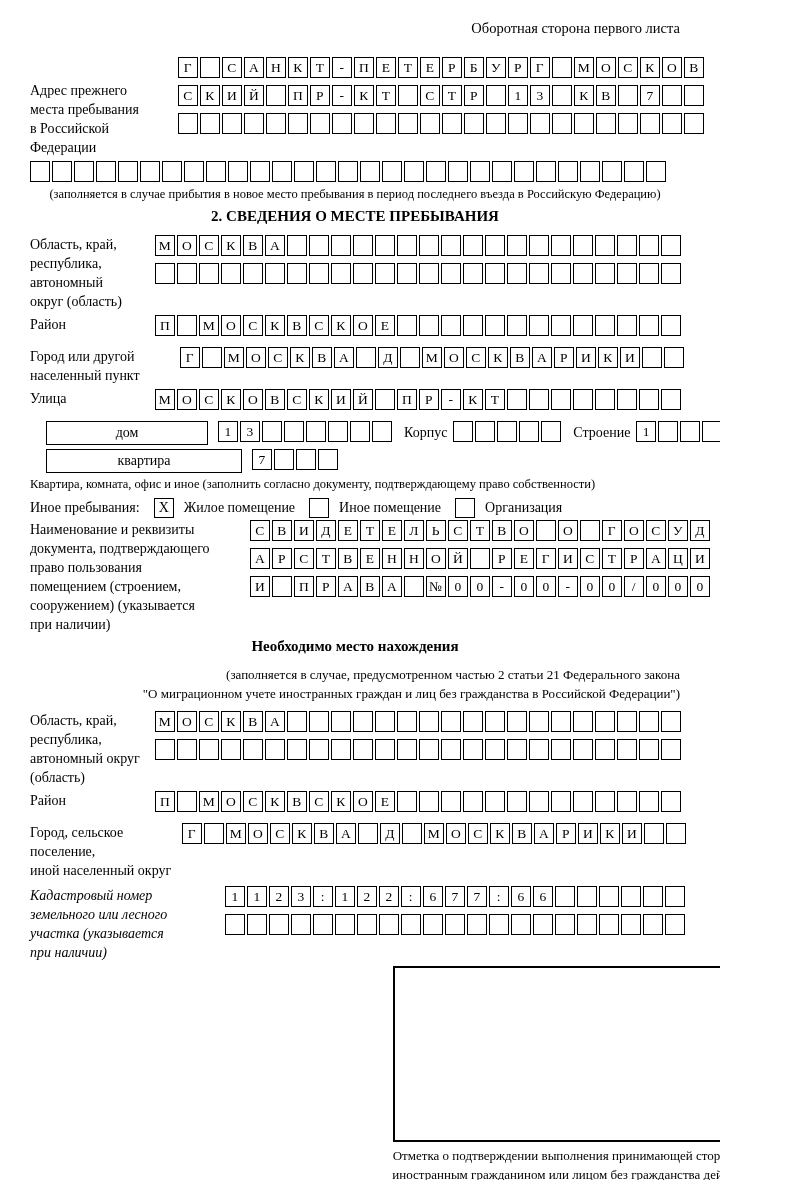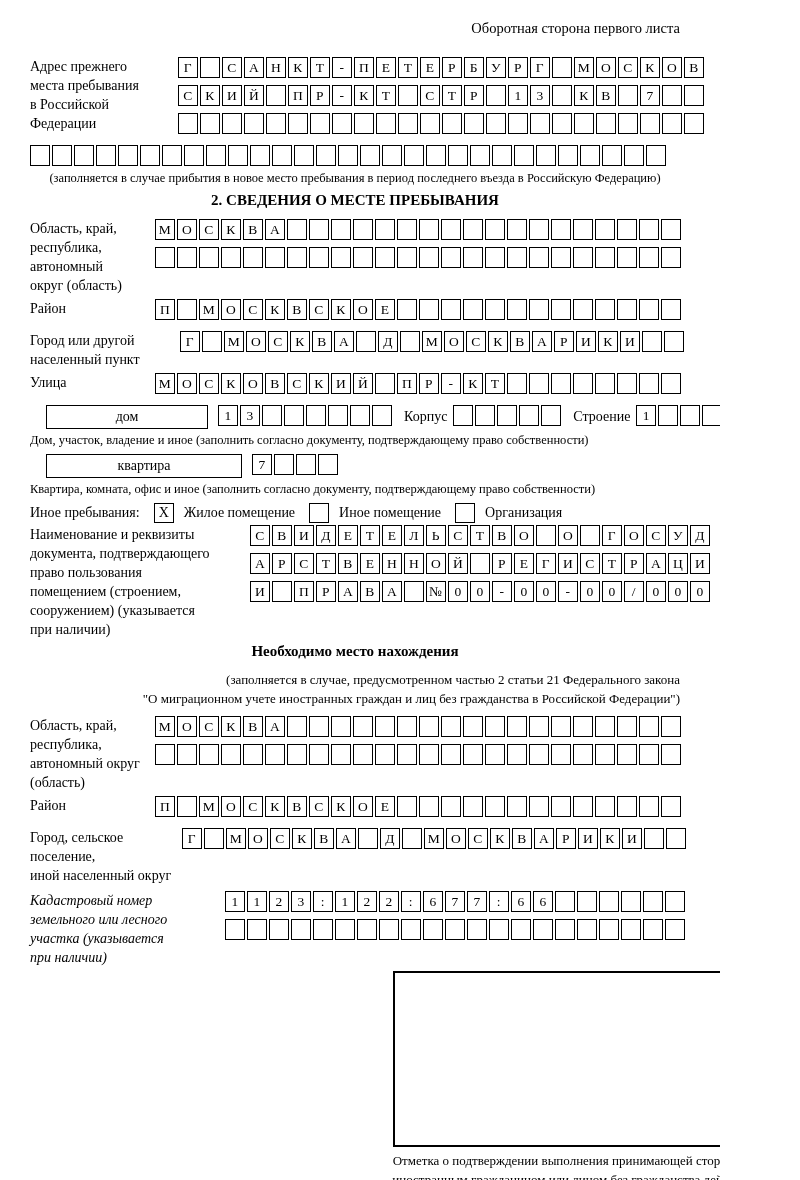--- a/index.html
+++ b/index.html
@@ -1,21 +1,21 @@
 <!DOCTYPE html>
 <html><head>
 <meta charset="utf-8">
 <style>
   * { margin:0; padding:0; box-sizing:border-box; }
   body { background:#fff; color:#000; font-family:"Liberation Serif","DejaVu Serif",serif; }
   .page { width:720px; height:1180px; padding:8px 40px 0 30px; background:#fff; overflow:hidden; }
   .header-note { text-align:right; font-size:14.5px; margin:12px 0 20px; }
   .field { display:flex; align-items:flex-start; margin-bottom:4px; }
   .label { font-size:14px; line-height:19px; white-space:pre-line; flex:0 0 auto; }
-  .w148 { width:148px; } .w125 { width:125px; } .w150 { width:150px; }
+  .w148 { width:148px;margin-top:24px; } .w125 { width:125px; } .w150 { width:150px; }
   .w220 { width:220px; } .w195 { width:195px;font-style:italic; } .w152 { width:152px; }
   .rows { flex:1 1 auto; }
   .cellrow { display:flex; margin-bottom:6px; height:22px; }
   .cell { width:19.5px; height:21px; border:1.5px solid #000; margin-right:2.5px;
           display:inline-flex; align-items:center; justify-content:center;
           font-size:13.5px; flex:0 0 auto; }
   .fullrow { margin-left:0; margin-bottom:4px; }
   .caption { font-size:12.5px; margin-bottom:6px; }
   .center { text-align:center; }
   .section-title { font-weight:bold; font-size:15px; text-align:center; margin:6px 0 10px; }
@@ -339,21 +339,20 @@
         <span class="cell"></span>
       </div>
     <div class="inline-label">Строение</div>
     <div class="cellrow" style="margin-bottom:0;">
         <span class="cell">1</span>
         <span class="cell"></span>
         <span class="cell"></span>
         <span class="cell"></span>
       </div>
   </div>
-  <div class="caption">Дом, участок, владение и иное (заполнить согласно документу, подтверждающему право собственности)</div>
 
   <div class="houserow">
     <div class="boxfield" style="width:196px;">квартира</div>
     <div class="cellrow" style="margin-left:10px;margin-bottom:0;">
         <span class="cell">7</span>
         <span class="cell"></span>
         <span class="cell"></span>
         <span class="cell"></span>
       </div>
   </div>

